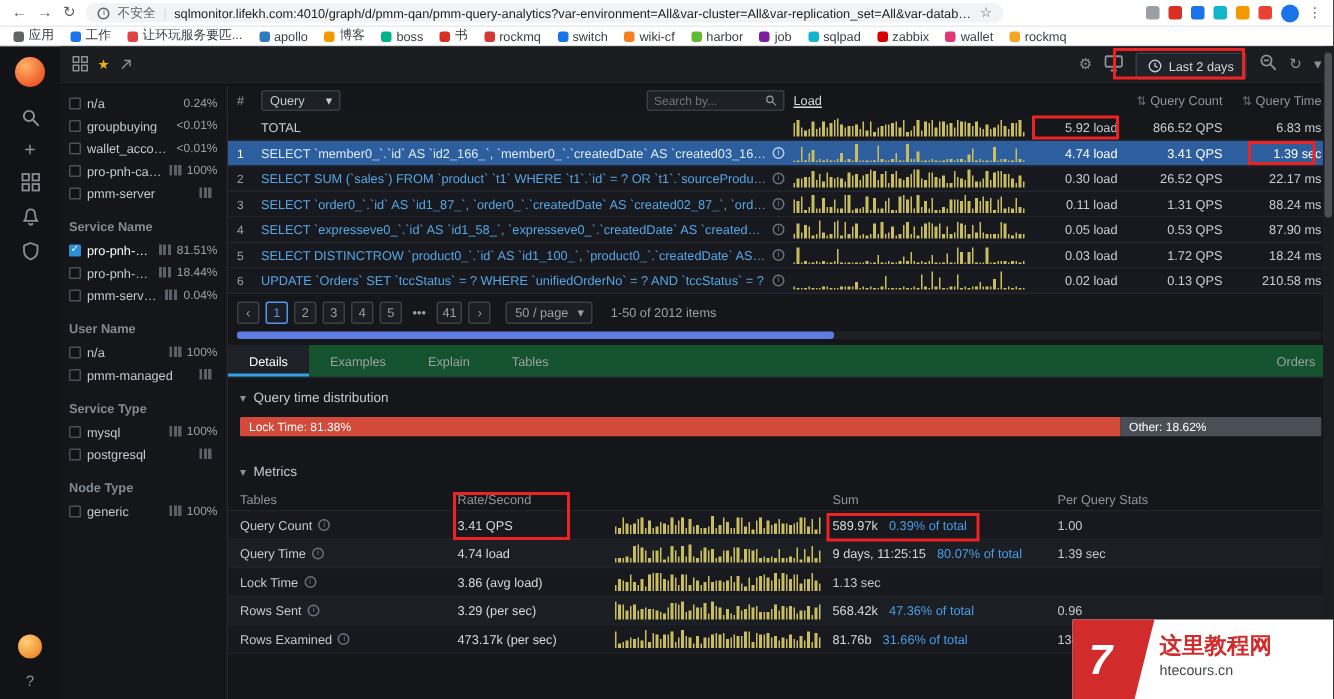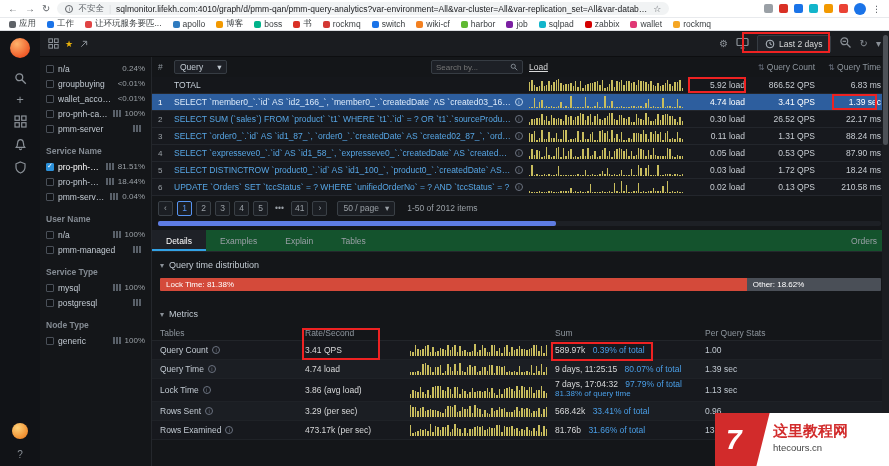--- a/index.html
+++ b/index.html
@@ -1352,27 +1352,20 @@
                   <i style="height: 90%;"></i>
                   <i style="height: 94%;"></i>
                   <i style="height: 41%;"></i>
                   <i style="height: 66%;"></i>
                   <i style="height: 66%;"></i>
                   <i style="height: 96%;"></i>
                   <i style="height: 57%;"></i>
                   <i style="height: 38%;"></i>
                 </span>
               </span>
-              <span class="m-sum">
-                <span class="m-sum-line">
-                  <span class="m-sum-val">7 days, 17:04:32</span>
-                  <span class="m-link">97.79% of total</span>
-                </span>
-                <span class="m-link2">81.38% of query time</span>
-              </span>
               <span class="m-stat">1.13 sec</span>
             </div>
 
             <div class="mrow">
               <span class="m-name">
                 <span>Rows Sent</span>
                 <span class="info-ico">i</span>
               </span>
               <span class="m-rate">3.29 (per sec)</span>
               <span class="m-spark">
@@ -1431,21 +1424,21 @@
                   <i style="height: 54%;"></i>
                   <i style="height: 77%;"></i>
                   <i style="height: 28%;"></i>
                   <i style="height: 70%;"></i>
                   <i style="height: 87%;"></i>
                 </span>
               </span>
               <span class="m-sum">
                 <span class="m-sum-line">
                   <span class="m-sum-val">568.42k</span>
-                  <span class="m-link">33.41% of total</span>
+                  <span class="m-link">47.36% of total</span>
                 </span>
                 
               </span>
               <span class="m-stat">0.96</span>
             </div>
 
             <div class="mrow">
               <span class="m-name">
                 <span>Rows Examined</span>
                 <span class="info-ico">i</span>

